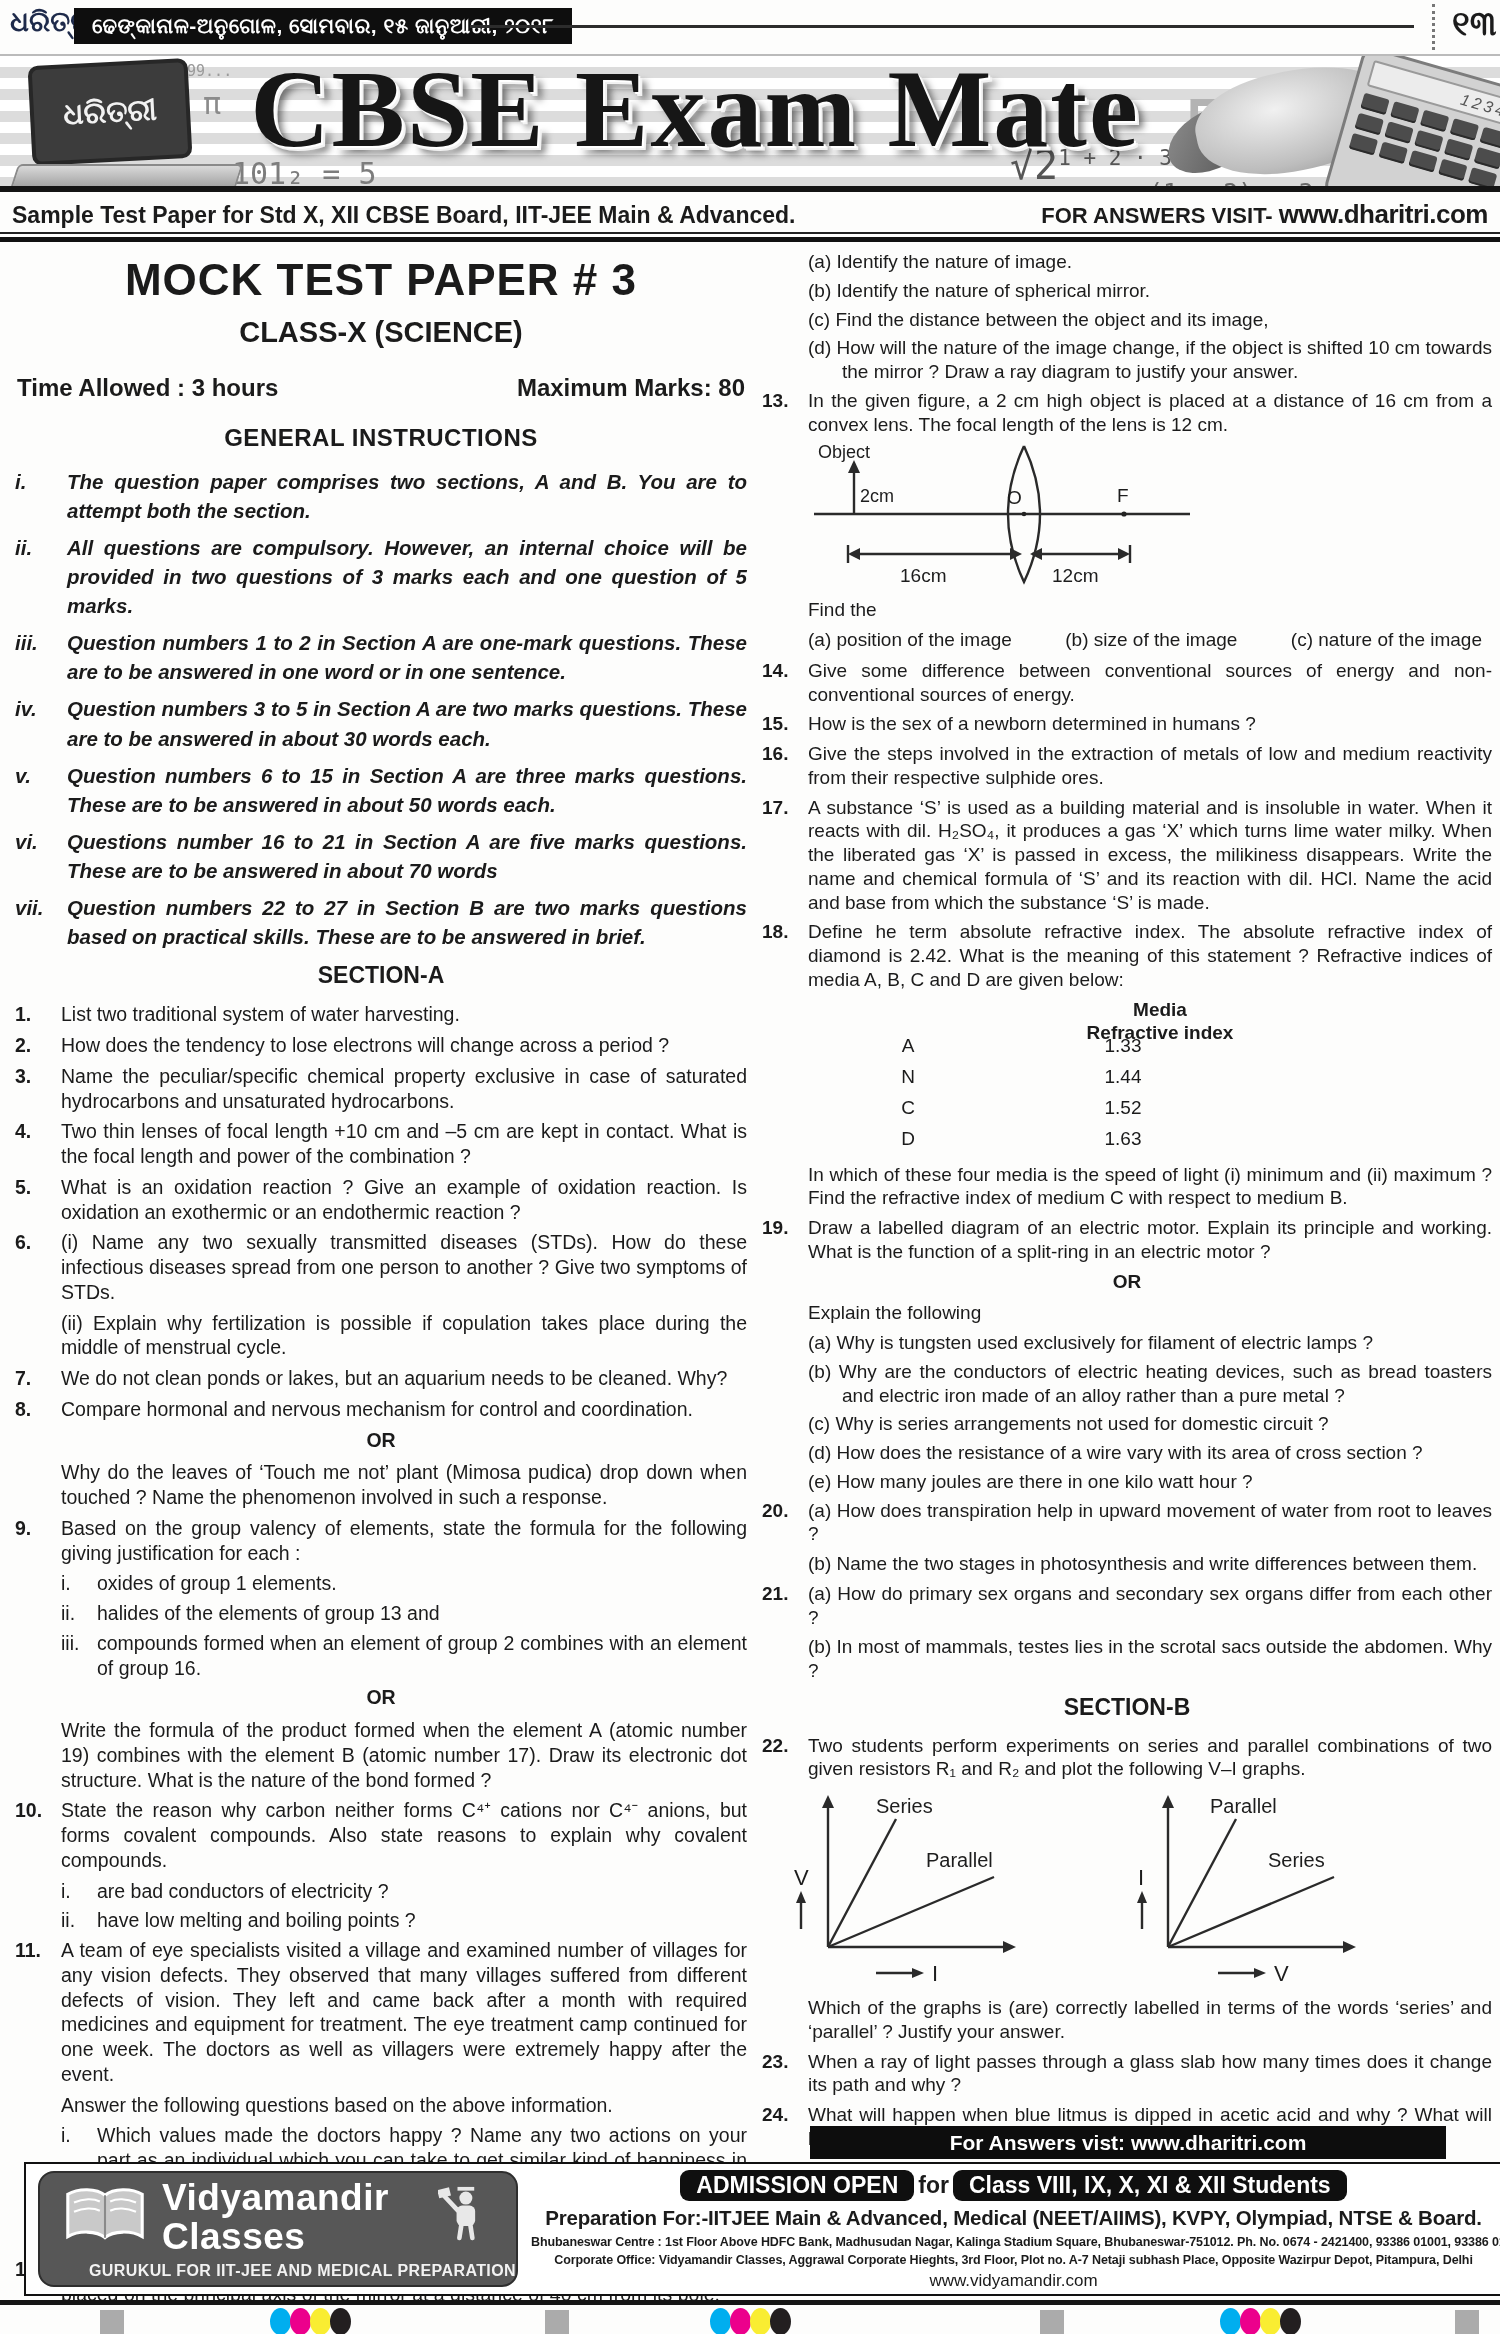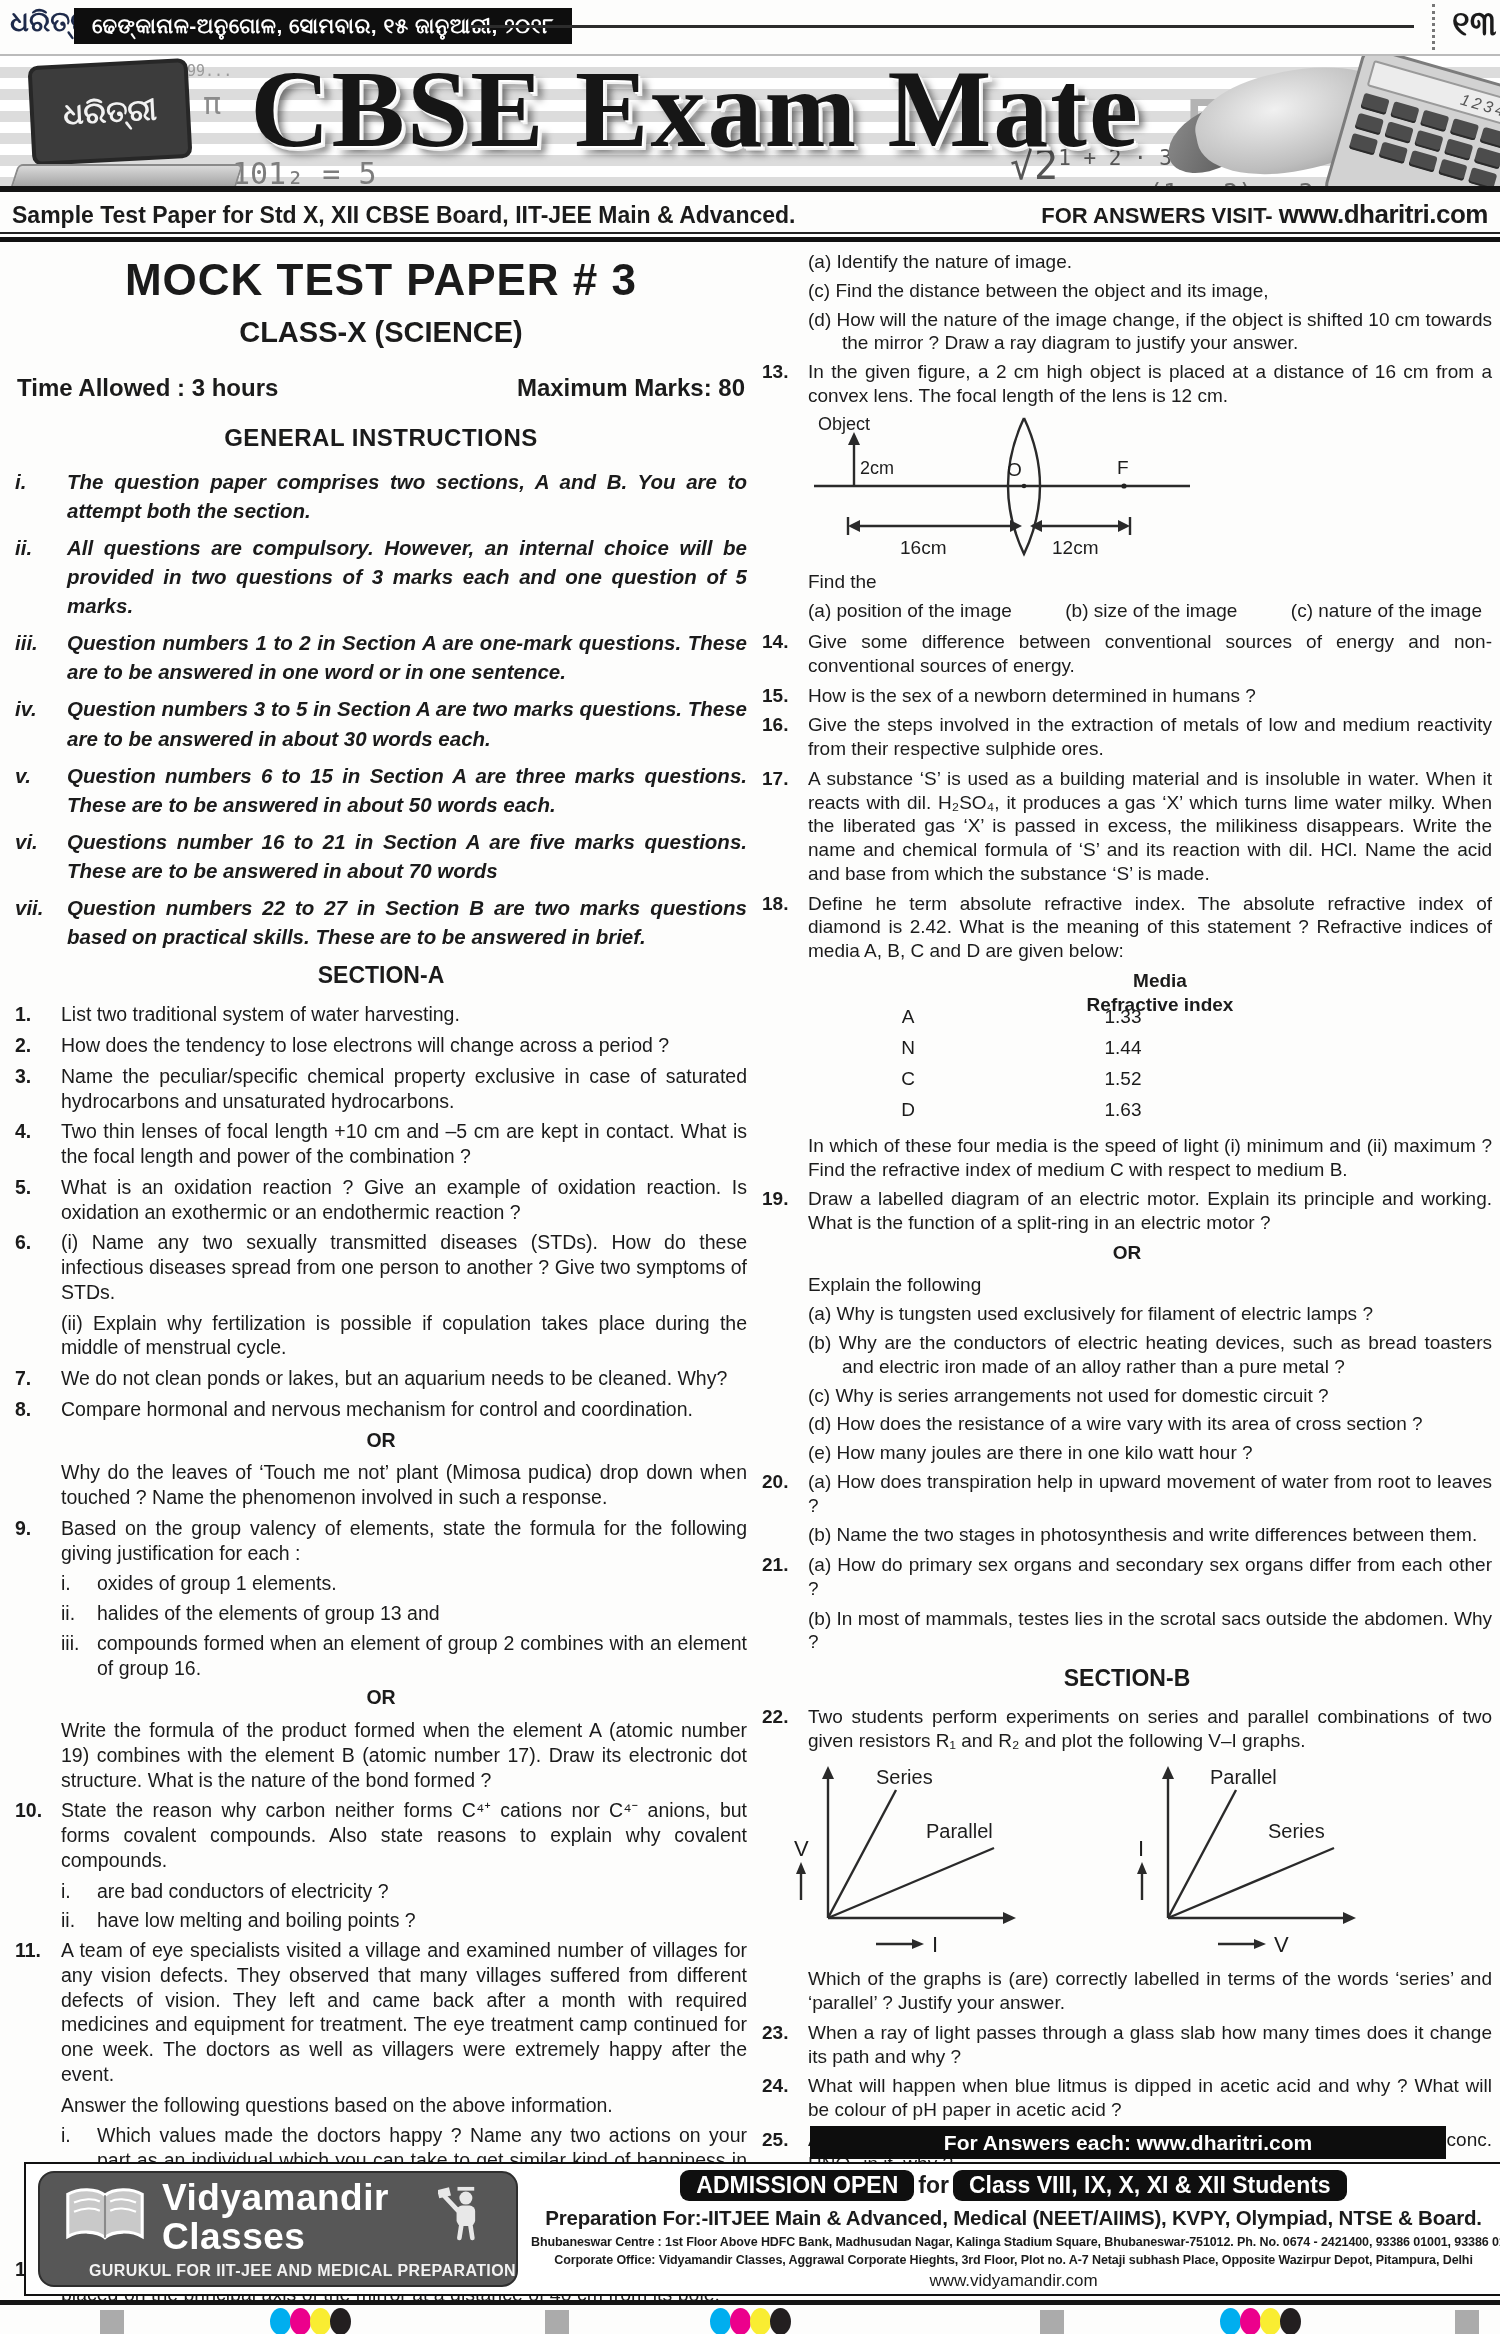--- a/index.html
+++ b/index.html
@@ -310,20 +310,21 @@
       <div class="st">Assuming youself to be a doctor in this event, suggest one more help or action related to eye defects to help the villagers further.</div>
     </div>
   <div class="q">
       <span class="qn">12.</span>
       <div class="qt">A spherical mirror produces an image of magnification –1, when an object is placed on the principal axis of the mirror at a distance of 40 cm from its pole.</div>
     </div>
 </div>
 
 <div class="col right">
   <div class="part">(a) Identify the nature of image.</div>
+  <div class="part">(b) Identify the nature of spherical mirror.</div>
   <div class="part">(c) Find the distance between the object and its image,</div>
   <div class="part">(d) How will the nature of the image change, if the object is shifted 10 cm towards the mirror ? Draw a ray diagram to justify your answer.</div>
 
   <div class="q">
       <span class="qn">13.</span>
       <div class="qt">In the given figure, a 2 cm high object is placed at a distance of 16 cm from a convex lens. The focal length of the lens is 12 cm.</div>
     </div>
 
   <svg class="fig13" width="400" height="150" viewBox="0 0 400 150">
     <line class="ln" x1="12" y1="72" x2="388" y2="72"></line>
@@ -480,21 +481,21 @@
   <div class="q">
       <span class="qn">26.</span>
       <div class="qt">Write correct sequence of four steps of method for the preparation of temporary mount of stained leaf peel.</div>
     </div>
   <div class="q">
       <span class="qn">27.</span>
       <div class="qt">Draw labelled structure of embryo of red kidney bean.</div>
     </div>
 </div>
 
-<div class="ansbar">For Answers each:  www.dharitri.com</div>
+<div class="ansbar">For Answers vist:  www.dharitri.com</div>
 
 <div class="adbox">
   <div class="adlogo">
     <svg class="book" width="90" height="62" viewBox="0 0 84 60">
       <path d="M42,8 C34,1 16,1 6,7 L6,48 C16,42 34,42 42,49 C50,42 68,42 78,48 L78,7 C68,1 50,1 42,8 Z" fill="#c9c9c9" stroke="#ffffff" stroke-width="3"></path>
       <line x1="42" y1="8" x2="42" y2="49" stroke="#8a8a8a" stroke-width="2"></line>
       <path d="M12,15 C21,11 31,11 37,14" stroke="#fff" fill="none" stroke-width="2"></path>
       <path d="M12,24 C21,20 31,20 37,23" stroke="#fff" fill="none" stroke-width="2"></path>
       <path d="M47,14 C53,11 63,11 72,15" stroke="#fff" fill="none" stroke-width="2"></path>
       <path d="M47,23 C53,20 63,20 72,24" stroke="#fff" fill="none" stroke-width="2"></path>

